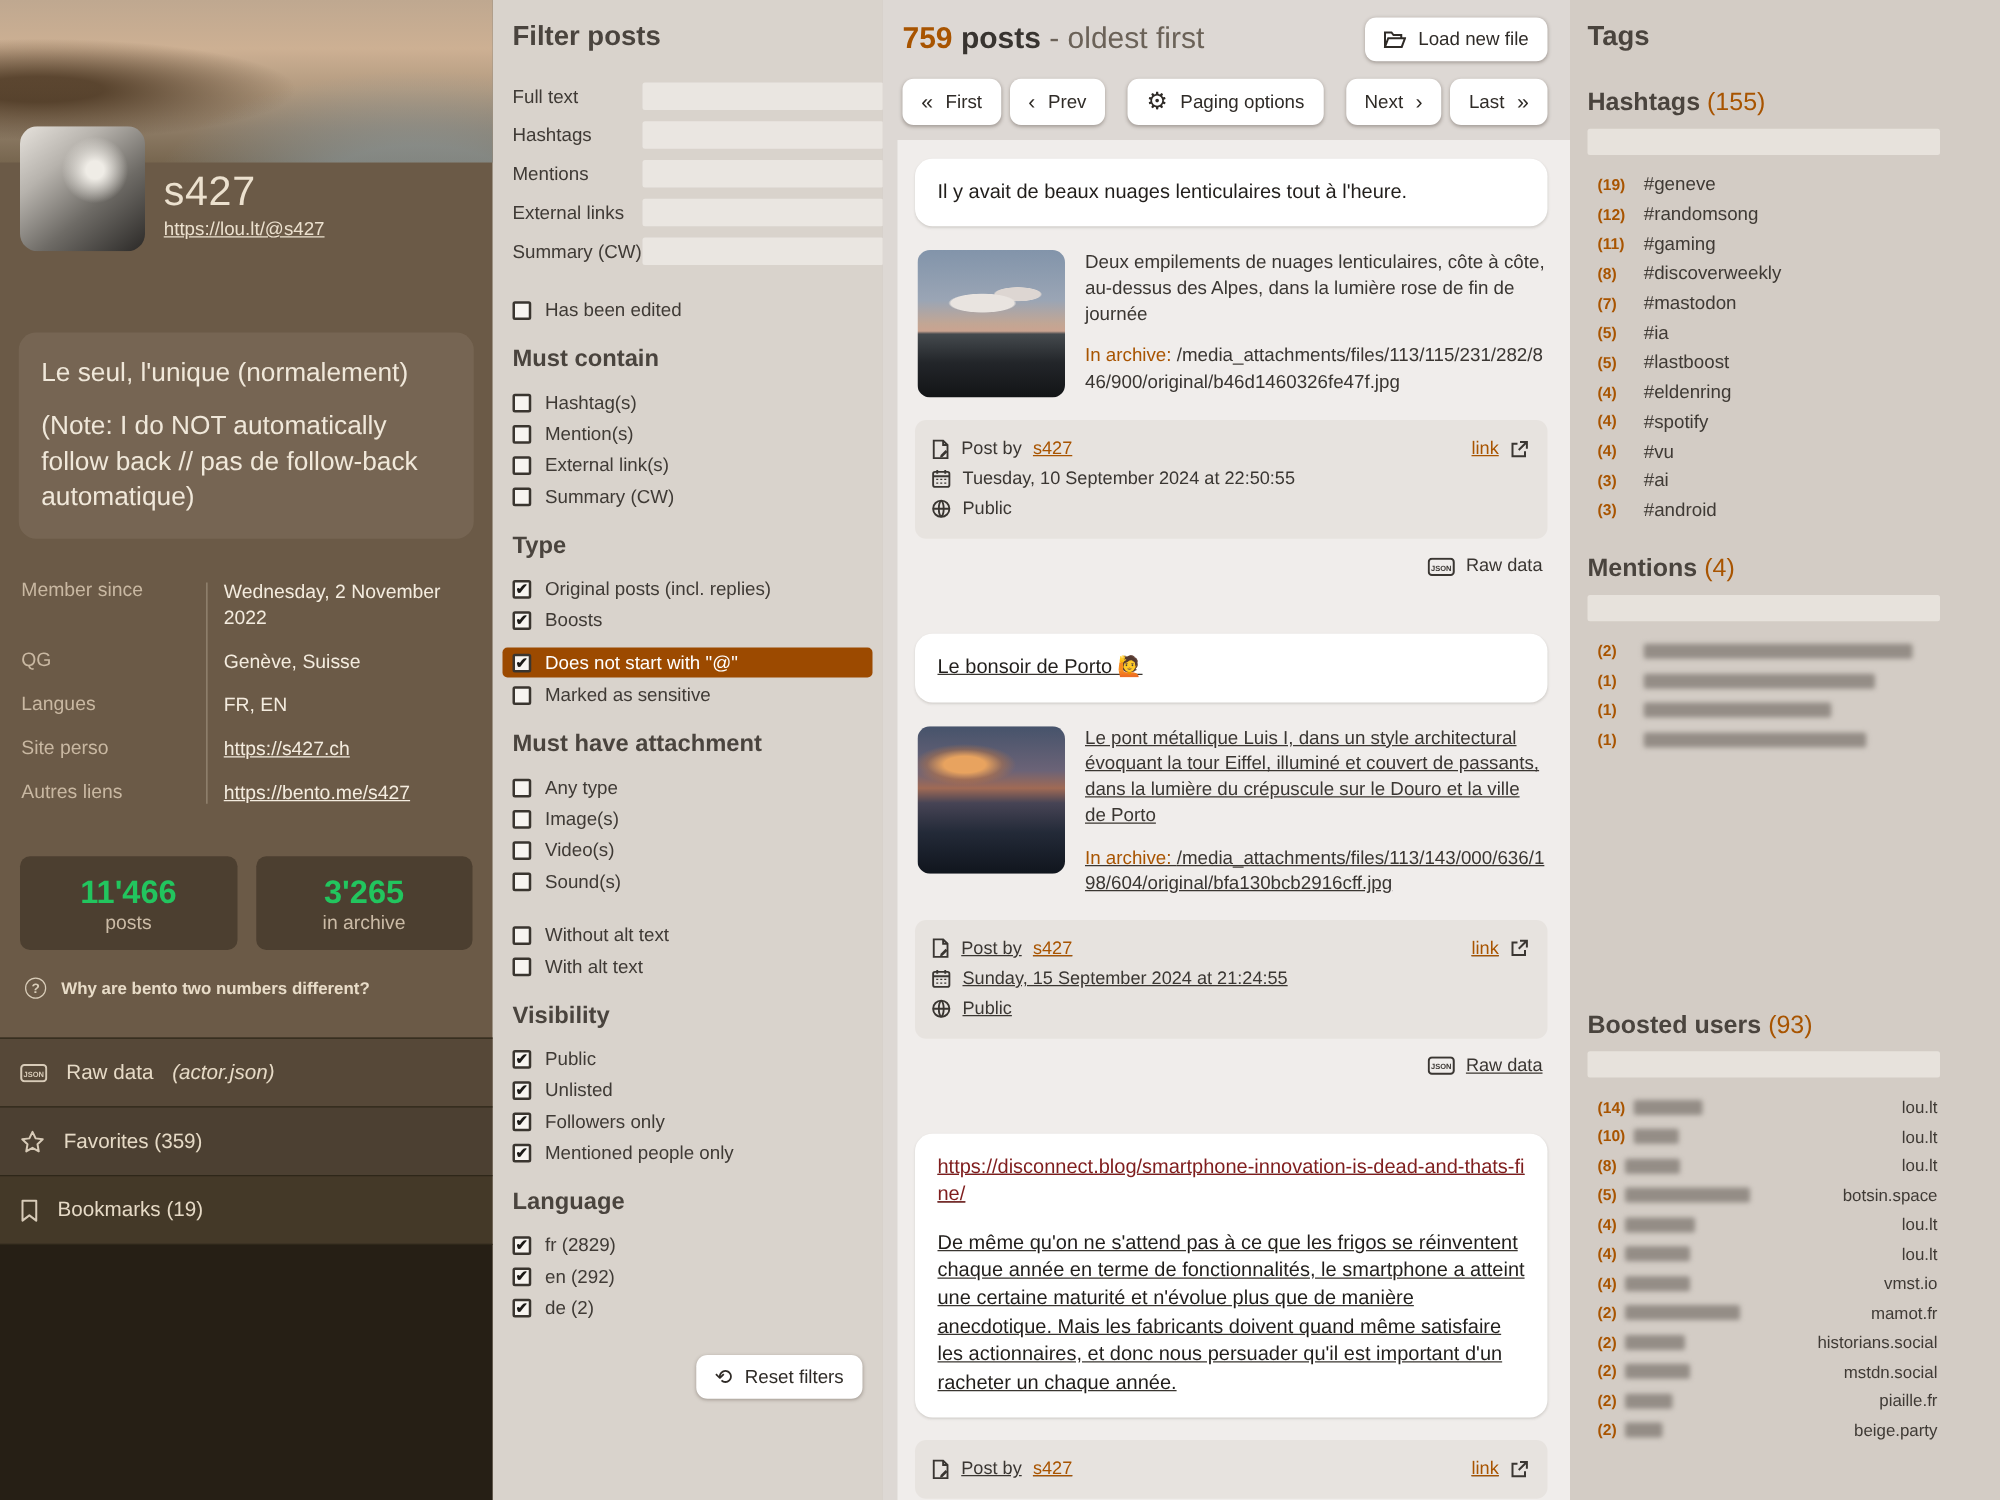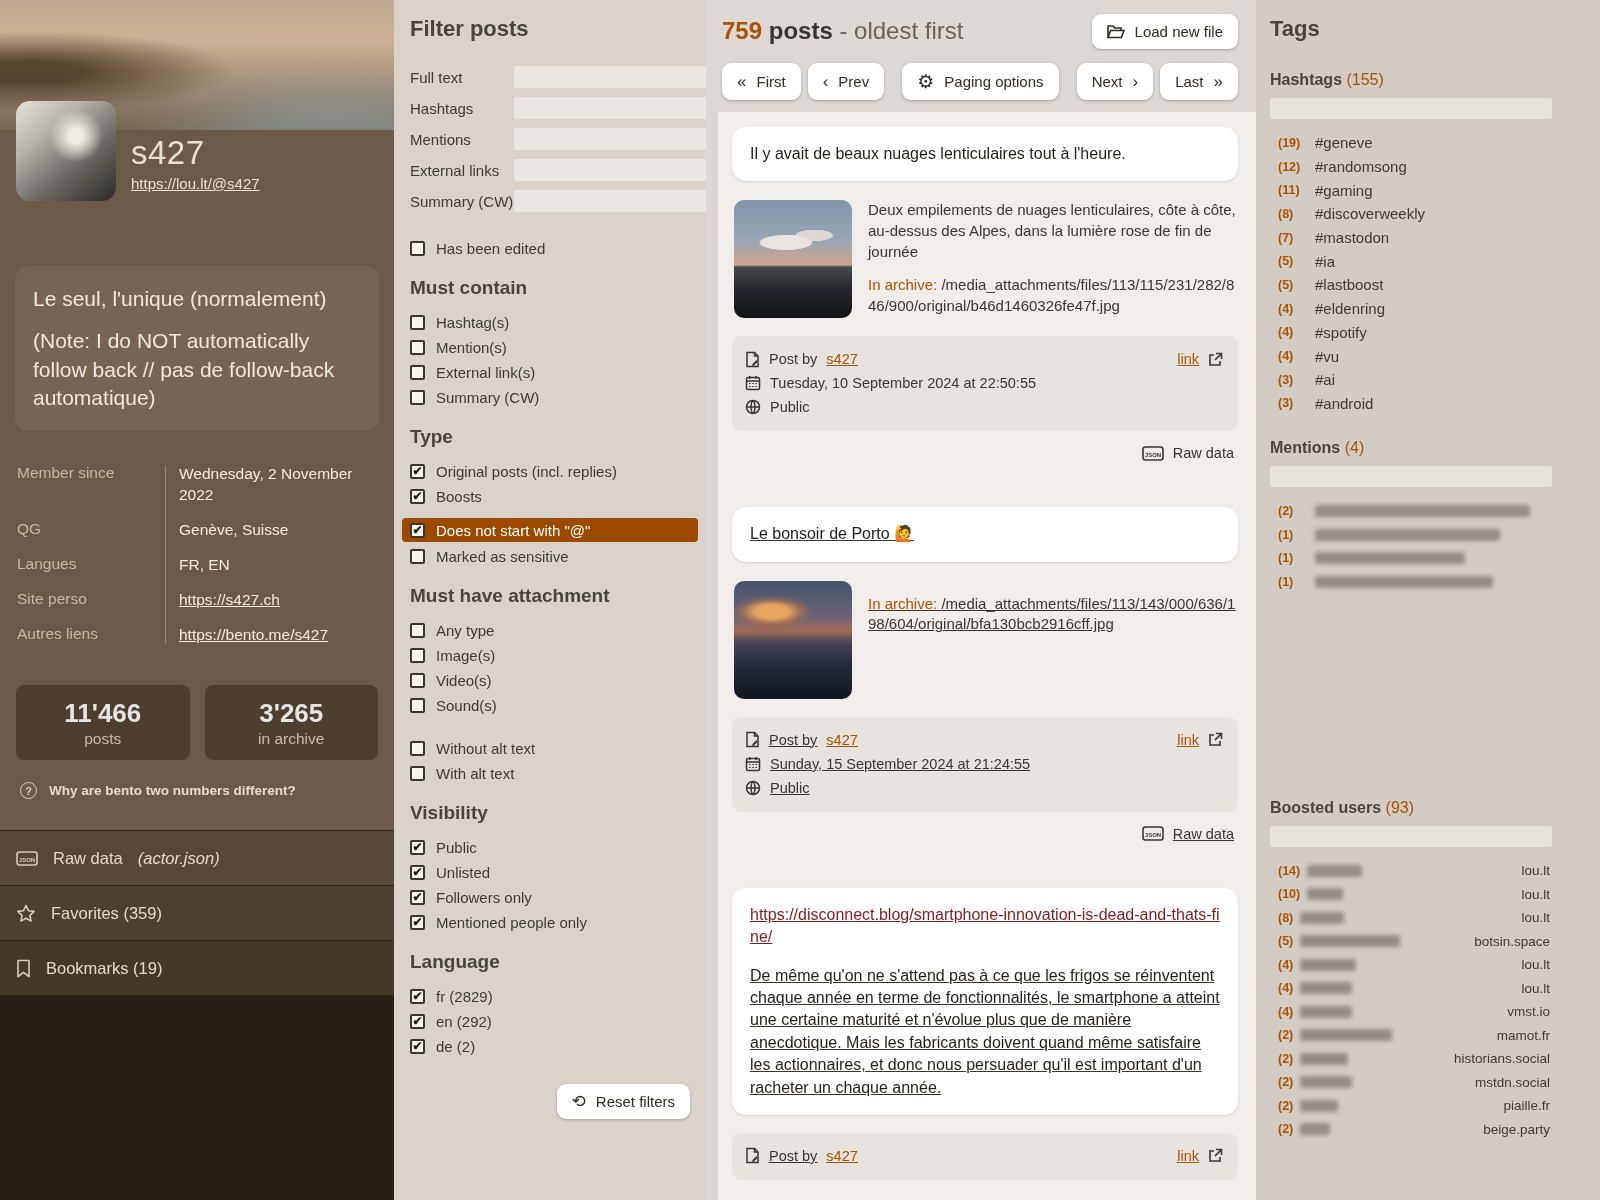--- a/index.html
+++ b/index.html
@@ -21,21 +21,21 @@
   .who .ulink { font-size:15px; color:#ece1cf; text-decoration:underline; margin-top:3px; display:inline-block; cursor:pointer; }
   .bio { margin:136px 15px 0 15px; background:rgba(255,246,232,.08); border-radius:14px; padding:19px 18px; color:#f0e8da; font-size:21px; line-height:1.35; }
   .bio p + p { margin-top:14px; }
   .fields { margin:33px 17px 0 17px; position:relative; display:grid; grid-template-columns:130px 1fr; column-gap:32px; row-gap:15px; font-size:15.5px; }
   .fields .divider { position:absolute; left:148px; top:2px; bottom:2px; width:1px; background:rgba(240,228,210,.35); }
   .fields .flabel { color:#c9b8a2; }
   .fields .fvalue { color:#f4ecdf; line-height:1.3; }
   .fields .fvalue.link { text-decoration:underline; cursor:pointer; }
   .stats { display:flex; gap:15px; margin:40px 16px 0 16px; }
   .stat { flex:1; background:#4c3f30; border-radius:8px; text-align:center; padding:13px 8px 12px; }
-  .stat .num { font-size:26px; font-weight:bold; color:#e5e5e5; }
+  .stat .num { font-size:26px; font-weight:bold; color:#22c55e; }
   .stat .lbl { font-size:15.5px; color:#cbbba6; margin-top:1px; }
   .why { display:flex; align-items:center; gap:12px; margin:22px 16px 0 20px; color:#e8dcc8; font-size:13.5px; font-weight:bold; cursor:pointer; }
   .qmark { width:17px; height:17px; border:1.5px solid #d9cdb9; border-radius:50%; display:flex; align-items:center; justify-content:center; font-size:11px; font-weight:bold; color:#d9cdb9; flex:0 0 17px; }
   .menu { margin-top:31px; display:flex; flex-direction:column; }
   .menu-item { display:flex; align-items:center; gap:15px; padding:0 16px; height:55px; color:#e6dac6; font-size:16.5px; cursor:pointer; border-top:1px solid #2e2719; }
   .menu-item:nth-child(1) { background:#564838; }
   .menu-item:nth-child(2) { background:#4c4032; }
   .menu-item:nth-child(3) { background:#443928; }
   .menu-item .mi-suffix { font-style:italic; }
   .sidebar .tail { flex:1; background:#261f15; border-top:1px solid #2e2719; }
@@ -85,21 +85,21 @@
   .arch .arch-label { color:#a85400; }
   .meta { background:#e7e3df; border-radius:9px; margin-top:18px; padding:11px 15px 12px 13px; font-size:14.5px; color:#3a3632; }
   .meta .m-row { display:flex; align-items:center; gap:9px; min-height:24px; }
   .meta .m-spacer { flex:1; }
   .meta a.orange { color:#a85400; text-decoration:underline; cursor:pointer; }
   .raw-row { display:flex; justify-content:flex-end; align-items:center; gap:9px; margin:14px 4px 0 0; font-size:14.5px; color:#3a3632; cursor:pointer; }
 
   
   .tagscol { width:344px; flex:0 0 344px; background:#d3ccc5; padding:16px 48px 0 14px; }
   .tagscol h1 { font-size:22px; color:#4a443e; }
-  .tag-sec-title { font-size:16px; font-weight:bold; color:#4a443e; margin-top:29px; }
+  .tag-sec-title { font-size:20px; font-weight:bold; color:#4a443e; margin-top:29px; }
   .tag-sec-title .cnt { color:#a85400; font-weight:normal; }
   .tag-search { width:100%; height:21px; border:none; background:#e7e2dc; border-radius:2px; margin-top:9px; font-family:inherit; font-size:13px; padding:0 6px; color:#3a3631; }
   .tag-list { margin-top:12px; }
   .tag-item { display:flex; align-items:center; font-size:15px; color:#3f3a35; height:23.7px; cursor:pointer; padding-left:8px; }
   .tag-item .cnt { color:#a85400; font-weight:bold; font-size:12.5px; min-width:30px; margin-right:7px; text-align:left; }
   .redact { display:inline-block; height:12px; background:#948d86; border-radius:2px; filter:blur(2px); }
   .boost-item { display:flex; align-items:center; font-size:15px; height:23.5px; cursor:pointer; padding:0 2px 0 8px; }
   .boost-item .cnt { color:#a85400; font-weight:bold; font-size:12.5px; margin-right:7px; }
   .boost-item .inst { margin-left:auto; font-size:13.5px; color:#3f3a35; }
   .mt-boost { margin-top:205px; }
@@ -431,20 +431,21 @@
           <span>Raw data</span>
         </div>
       </article>
       <article class="post">
         <div class="card">
           <div>Le bonsoir de Porto 🙋</div>
         </div>
         <div class="attach">
           <div class="thumb porto"></div>
           <div class="attach-text">
+            <div class="alt">Le pont métallique Luis I, dans un style architectural évoquant la tour Eiffel, illuminé et couvert de passants, dans la lumière du crépuscule sur le Douro et la ville de Porto</div>
             <div class="arch"><span class="arch-label">In archive: </span><span>/media_attachments/files/113/143/000/636/198/604/original/bfa130bcb2916cff.jpg</span></div>
           </div>
         </div>
         <div class="meta">
           <div class="m-row">
             <span class="icon">
               <svg width="15" height="17" viewBox="0 0 15 17" fill="none" stroke="#3a3632" stroke-width="1.5">
                 <path d="M2 1.5 h7.5 l3.5 3.5 v10.5 h-11 z"></path>
                 <path d="M9.5 1.5 v3.5 h3.5"></path>
                 <path d="M7.5 13 l4-4 1.5 1.5 -4 4 -2 .5 z" fill="#3a3632" stroke="none"></path>

